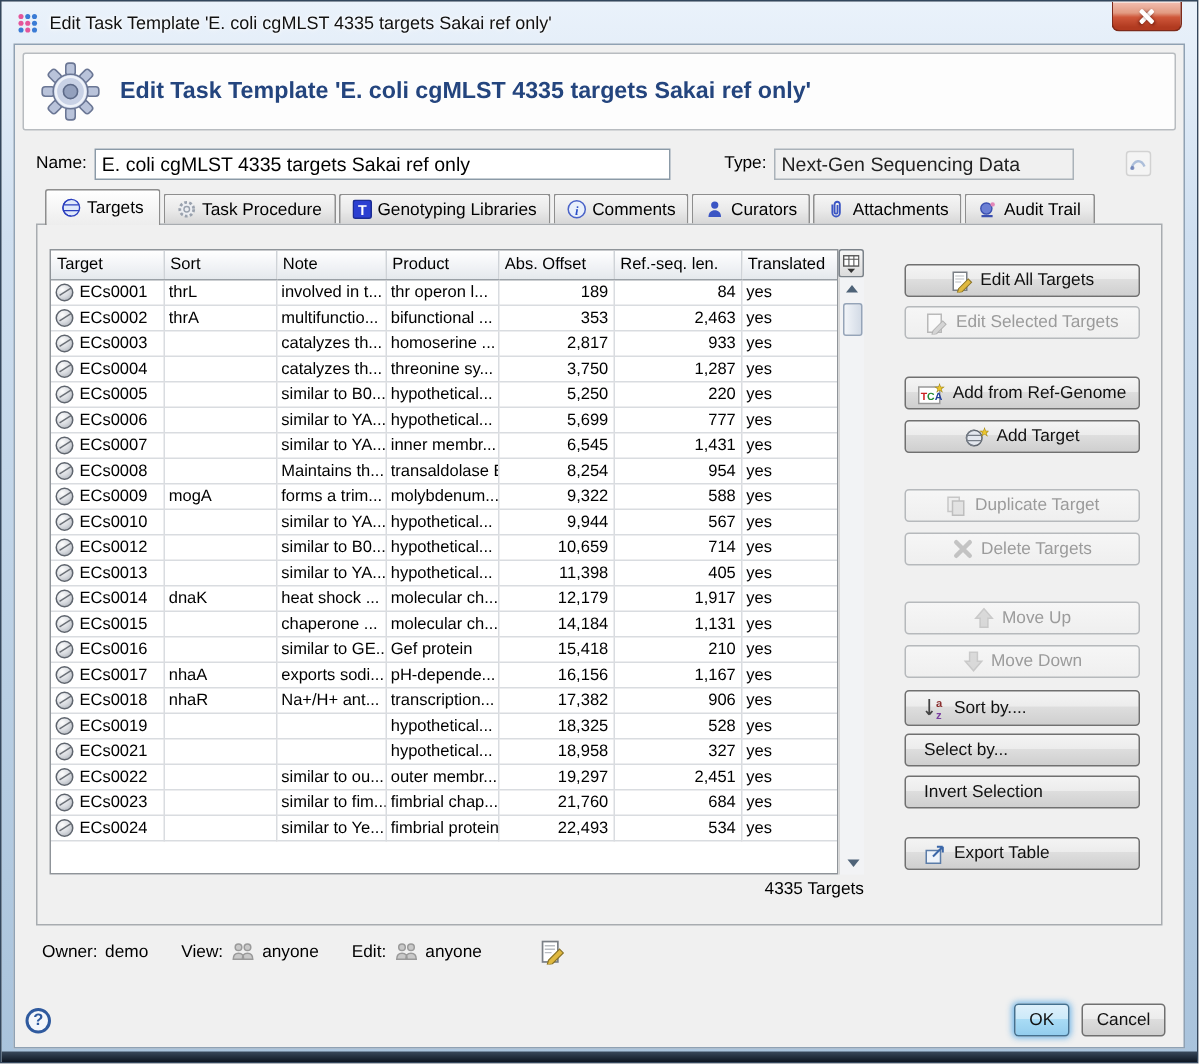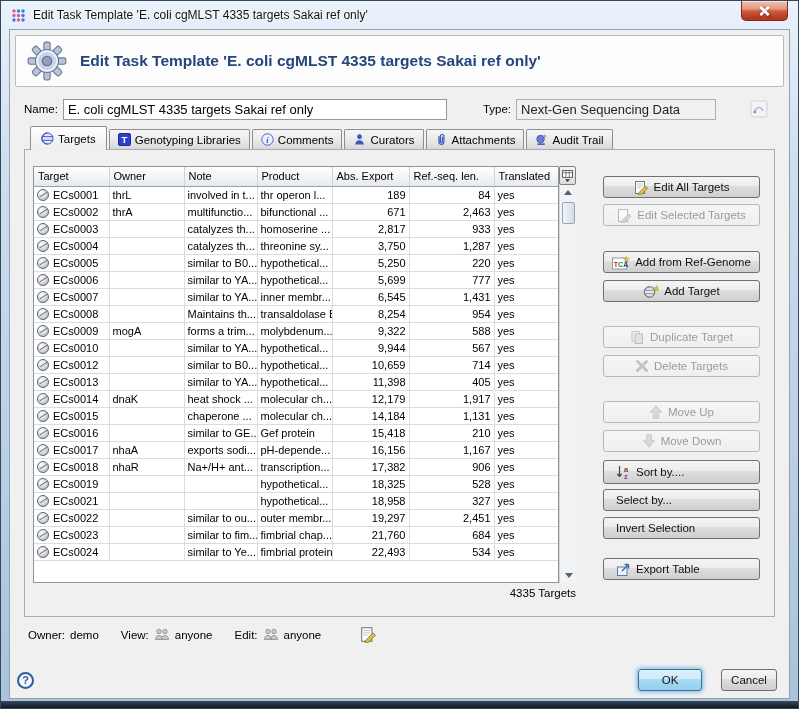--- a/index.html
+++ b/index.html
@@ -96,21 +96,21 @@
   .perm-icon{display:flex;align-items:center;}
 
   
   .footer{position:absolute;left:7px;right:12px;bottom:7px;display:flex;align-items:center;}
   .help-circle{width:17px;height:17px;border:2px solid #2f5a9e;border-radius:50%;color:#2f5a9e;font-size:11px;font-weight:bold;
     display:flex;align-items:center;justify-content:center;cursor:pointer;background:#f4f7fb;}
   .help-circle::before{content:"?";}
   .spacer{flex:1;}
   .fbtn{height:22px;font-family:inherit;font-size:11.5px;border-radius:3px;border:1px solid #707070;cursor:pointer;
     background:linear-gradient(#f4f4f4,#ececec 45%,#dedede 46%,#cfcfcf);color:#111;}
-  .fbtn.ok{width:64px;margin-right:19px;border-color:#44708f;
+  .fbtn.ok{width:37px;margin-right:8px;border-color:#44708f;
     background:linear-gradient(#def0fb,#cdeaf9 45%,#aadcf5 46%,#93cdee);
     box-shadow:0 0 4px 1px rgba(88,170,230,.85);}
   .fbtn.cancel{width:56px;}
 </style>
 </head>
 <body>
 
 <div class="window">
 
   <div class="titlebar">
@@ -168,20 +168,27 @@
 
     <div class="tab-strip">
       <div class="tab active">
         <svg width="13" height="13" viewBox="0 0 14 14">
           <circle cx="7" cy="7" r="6" fill="#dfe8fa" stroke="#2b3fbf"></circle>
           <path d="M7 1a6 6 0 000 12M1.3 5h11.4M1.3 9h11.4" stroke="#2b3fbf" fill="none" stroke-width=".9"></path>
         </svg>
         <span>Targets</span>
       </div>
       <div class="tab">
+        <svg width="13" height="13" viewBox="0 0 14 14">
+          <circle cx="7" cy="7" r="5" fill="#eceef2" stroke="#9aa2ae" stroke-width="2" stroke-dasharray="2 1.6"></circle>
+          <circle cx="7" cy="7" r="2" fill="none" stroke="#9aa2ae"></circle>
+        </svg>
+        <span>Task Procedure</span>
+      </div>
+      <div class="tab">
         <svg width="13" height="13" viewBox="0 0 13 13">
           <rect x=".5" y=".5" width="12" height="12" rx="1.5" fill="#2b3fd1" stroke="#1c2c94"></rect>
           <text x="6.5" y="10" font-size="9.5" font-weight="bold" fill="#fff" text-anchor="middle" font-family="Liberation Sans, sans-serif">T</text>
         </svg>
         <span>Genotyping Libraries</span>
       </div>
       <div class="tab">
         <svg width="13" height="13" viewBox="0 0 13 13">
           <circle cx="6.5" cy="6.5" r="5.7" fill="#e9f0fb" stroke="#4a63c8"></circle>
           <text x="6.5" y="10" font-size="8.5" font-style="italic" font-weight="bold" fill="#2b50c8" text-anchor="middle" font-family="Liberation Serif, serif">i</text>
@@ -222,24 +229,24 @@
                   <col style="width:75px">
                   <col style="width:73px">
                   <col style="width:75px">
                 <col style="width:77px">
                   <col style="width:85px">
                   <col style="width:64px">
               </colgroup>
               <thead>
                 <tr>
                   <th>Target</th>
-                  <th>Owner</th>
+                  <th>Sort</th>
                   <th>Note</th>
                   <th>Product</th>
-                  <th>Abs. Export</th>
+                  <th>Abs. Offset</th>
                   <th>Ref.-seq. len.</th>
                   <th>Translated</th>
                 </tr>
               </thead>
               <tbody>
   <tr>
     <td>
                       <span class="cell-target">
                         <span class="sphere"></span>
                         <span class="cell-text">ECs0001</span>
@@ -256,21 +263,21 @@
   <tr>
     <td>
                       <span class="cell-target">
                         <span class="sphere"></span>
                         <span class="cell-text">ECs0002</span>
                       </span>
                     </td>
     <td class="cell-gene">thrA</td>
     <td class="cell-note">multifunctio...</td>
     <td class="cell-product">bifunctional ...</td>
-    <td class="num cell-offset">671</td>
+    <td class="num cell-offset">353</td>
     <td class="num cell-reflen">2,463</td>
     <td class="cell-translated">yes</td>
   </tr>
 
   <tr>
     <td>
                       <span class="cell-target">
                         <span class="sphere"></span>
                         <span class="cell-text">ECs0003</span>
                       </span>

